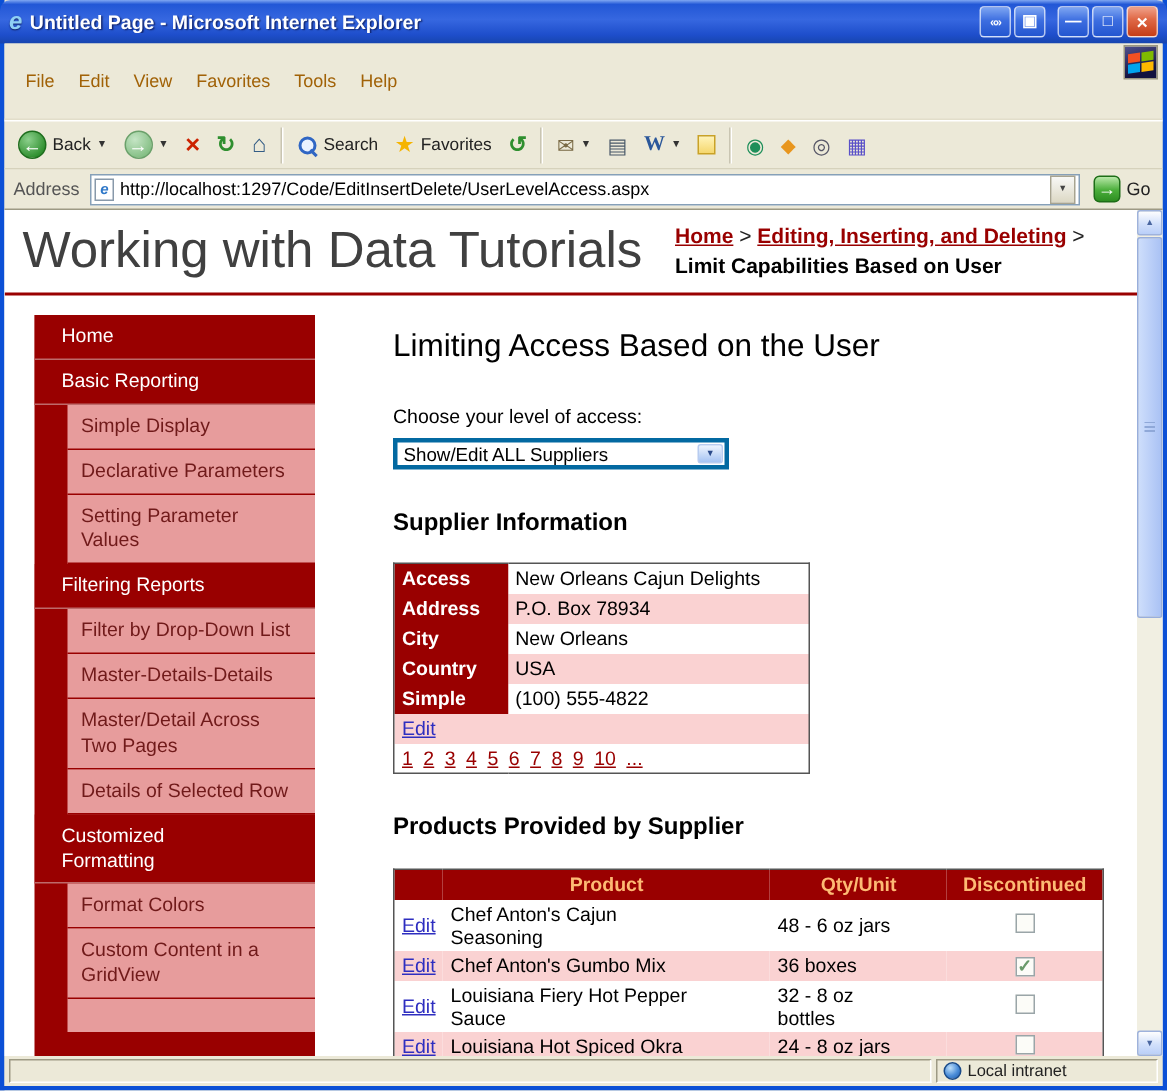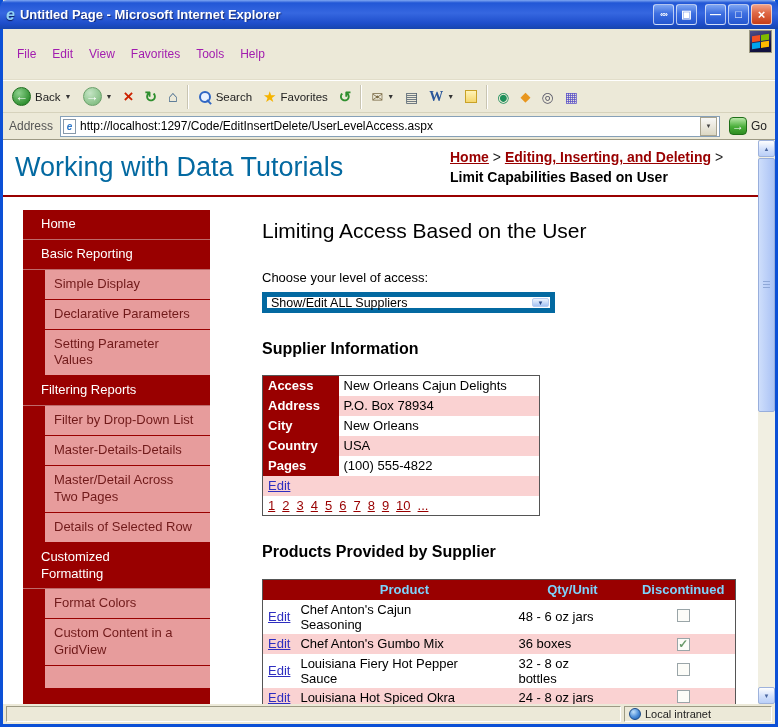--- a/index.html
+++ b/index.html
@@ -12,21 +12,21 @@
   .ie-logo{color:#8FD0F5;font-weight:bold;font-style:italic;font-size:16px;text-shadow:0 1px 1px rgba(0,0,40,.7);line-height:1}
   .title-text{color:#fff;font-weight:bold;font-size:13px;text-shadow:1px 1px 1px rgba(0,0,40,.6);flex:1;white-space:nowrap;overflow:hidden}
   .winbtns{display:flex;gap:2px;align-items:center}
   .winbtn{width:21px;height:21px;border-radius:3px;border:1px solid rgba(255,255,255,.65);background:linear-gradient(180deg,#7DA5F2,#3D6EE0 45%,#2356D0);color:#fff;font-size:11px;font-weight:bold;display:flex;align-items:center;justify-content:center;line-height:1}
   .winbtn.small-glyph{font-size:8px;letter-spacing:-1px}
   .winbtn.gap{margin-right:6px}
   .winbtn.close{background:linear-gradient(180deg,#F0A088,#E06A48 40%,#C63D18);font-size:13px}
 
   
   .menubar{flex:0 0 25px;display:flex;align-items:center;padding-left:6px;background:#ECE9D8;position:relative;border-bottom:1px solid #E2DECA}
-  .menu-item{font-size:12px;padding:18px 8px;color:#a21caf;cursor:default}
+  .menu-item{font-size:12px;padding:18px 8px;color:#a16207;cursor:default}
   .win-flag{position:absolute;right:3px;top:1px;width:23px;height:23px;border:1px solid #9A9780;background:linear-gradient(160deg,#50508C 0%,#12123F 75%);display:flex;align-items:center;justify-content:center}
   .flag-grid{display:grid;grid-template-columns:8px 8px;grid-template-rows:6px 6px;gap:1px;transform:skewY(-8deg)}
   .fq{width:8px;height:6px}.fr{background:#F25022}.fg{background:#7FBA00}.fb{background:#00A4EF}.fy{background:#FFB900}
 
   
   .toolbar{flex:0 0 33px;display:flex;align-items:center;padding:0 4px;border-top:1px solid #FFF;border-bottom:1px solid #D6D2BC;background:#ECE9D8;gap:1px}
   .tbtn{display:flex;align-items:center;gap:4px;height:28px;padding:0 5px;border-radius:3px;color:#222;font-size:11.5px;cursor:default}
   .circle{width:19px;height:19px;border-radius:50%;color:#fff;font-size:13px;font-weight:bold;display:flex;align-items:center;justify-content:center;line-height:1}
   .circle.green{background:radial-gradient(circle at 35% 30%,#8CD08C,#2F8F2F 75%);border:1px solid #1E6E1E}
   .circle.pale{background:radial-gradient(circle at 35% 30%,#C5E5C5,#85BF85 75%);border:1px solid #6AA06A}
@@ -56,50 +56,50 @@
   .page-ic{width:13px;height:15px;background:#fff;border:1px solid #8899AA;display:flex;align-items:center;justify-content:center;color:#2E77C8;font-size:10px;font-weight:bold;font-style:italic;flex:0 0 13px}
   .addr-url{flex:1;white-space:nowrap;overflow:hidden;color:#000}
   .addr-drop{width:17px;height:19px;background:linear-gradient(180deg,#F8F8F6,#DCD8C4);border:1px solid #A8A490;display:flex;align-items:center;justify-content:center;font-size:6px;color:#444}
   .go-btn{display:flex;align-items:center;gap:4px;padding:0 5px;font-size:12px;color:#222;height:22px}
   .go-ic{width:18px;height:18px;border-radius:4px;background:linear-gradient(180deg,#B8E8A8,#4AAE3A 55%,#2E8E22);border:1px solid #1E6E18;color:#fff;font-weight:bold;font-size:12px;display:flex;align-items:center;justify-content:center}
 
   
   .page{flex:1;position:relative;background:#FFF;overflow:hidden}
   .page-inner{position:absolute;top:0;left:0;right:17px;bottom:0;overflow:hidden;background:#fff}
   .page-header{height:57px;display:flex;align-items:center;justify-content:space-between;padding:0 8px 0 12px;border-bottom:2px solid #990000}
-  .site-title{font-size:27px;color:#0369a1}
+  .site-title{font-size:34px;color:#404040}
   .breadcrumb{width:300px;font-size:14px;line-height:1.4;color:#222}
   .bc-link{color:#990000;font-weight:bold;text-decoration:underline;cursor:pointer}
   .bc-current{font-weight:bold;color:#000}
 
   .content{display:flex;align-items:flex-start;padding:13px 0 0 20px;height:calc(100% - 57px)}
   .sidebar{flex:0 0 187px;width:187px;background:#990000;height:100%;overflow:hidden}
   .sb-section,.sb-sub{font-size:13px;line-height:1.3;cursor:pointer}
   .sb-section{background:#990000;color:#FFF;padding:6px 38px 6px 18px;border-bottom:1px solid #BE6A6A}
   .sb-sub{background:#E79C9C;color:#701A1A;margin-left:22px;padding:6px 14px 6px 9px;border-bottom:1px solid #990000}
   .sb-partial{height:22px;border-bottom:none}
 
   .main{flex:1;margin-left:52px;padding-right:12px}
   .main-title{font-size:21px;font-weight:normal;color:#000;margin-top:9px}
   .access-label{font-size:13px;margin-top:27px}
-  .dropdown{width:293px;height:21px;border:5px solid #0369a1;margin-top:7px;position:relative;display:flex;align-items:center;padding-left:4px;font-size:12.5px;background:#fff;cursor:default}
+  .dropdown{width:224px;height:21px;border:3px solid #0369a1;margin-top:7px;position:relative;display:flex;align-items:center;padding-left:4px;font-size:12.5px;background:#fff;cursor:default}
   .dd-btn{position:absolute;top:1px;right:1px;bottom:1px;width:17px;border:1px solid #B8CCF0;border-radius:2px;background:linear-gradient(180deg,#EEF4FE 0%,#CADCF8 50%,#A6C4F4 100%);display:flex;align-items:center;justify-content:center;font-size:6px;color:#2A4A8A}
   .section-heading{font-size:16px;font-weight:bold;margin-top:27px}
 
   table{border-collapse:collapse;font-size:13px}
   .supplier-table{margin-top:17px;border:1px solid #555}
   .supplier-table td{height:20px;padding:1px 5px;vertical-align:middle}
   td.lbl{background:#990000;color:#fff;font-weight:bold;width:76px}
   td.val{width:201px;background:#fff}
   tr.alt td.val,tr.alt td.full{background:#FAD2D2}
   a.edit-link{color:#2E2EC0;text-decoration:underline;cursor:pointer}
   .pager a{color:#990000;text-decoration:underline;margin-right:7px;cursor:pointer}
 
   .products-table{margin-top:18px;border:1px solid #555}
-  .products-table th{background:#990000;color:#7dd3fc;font-weight:bold;padding:2px 4px;height:20px;font-size:13px}
+  .products-table th{background:#990000;color:#fdba74;font-weight:bold;padding:2px 4px;height:20px;font-size:13px}
   .products-table td{padding:2px 5px;height:20px;vertical-align:middle}
   th.c-edit{width:31px}th.c-prod{width:218px}th.c-qty{width:118px}th.c-disc{width:104px}
   td.prod{padding-right:46px}
   td.qty{padding-right:22px}
   .products-table tr.alt td{background:#FAD2D2}
   td.disc{text-align:center}
   .cb{width:13px;height:13px;border:1px solid #9AA5A8;background:#FCFCF8;display:inline-block;text-align:center;line-height:11px;font-size:12px;color:#6A9A6A;font-weight:bold;cursor:default}
 
   
   .scrollbar{position:absolute;top:0;right:0;bottom:0;width:17px;background:#F1EFE2}
@@ -281,21 +281,21 @@
             </tr>
             <tr>
               <td class="lbl">City</td>
               <td class="val">New Orleans</td>
             </tr>
             <tr class="alt">
               <td class="lbl">Country</td>
               <td class="val">USA</td>
             </tr>
             <tr>
-              <td class="lbl">Pages</td>
+              <td class="lbl">Simple</td>
               <td class="val">(100) 555-4822</td>
             </tr>
             <tr class="alt">
               <td class="full" colspan="2">
                 <a class="edit-link">Edit</a>
               </td>
             </tr>
             <tr>
               <td class="full pager" colspan="2">
                 <a>1</a><a>2</a><a>3</a><a>4</a><a>5</a><a>6</a><a>7</a><a>8</a><a>9</a><a>10</a><a>...</a>

